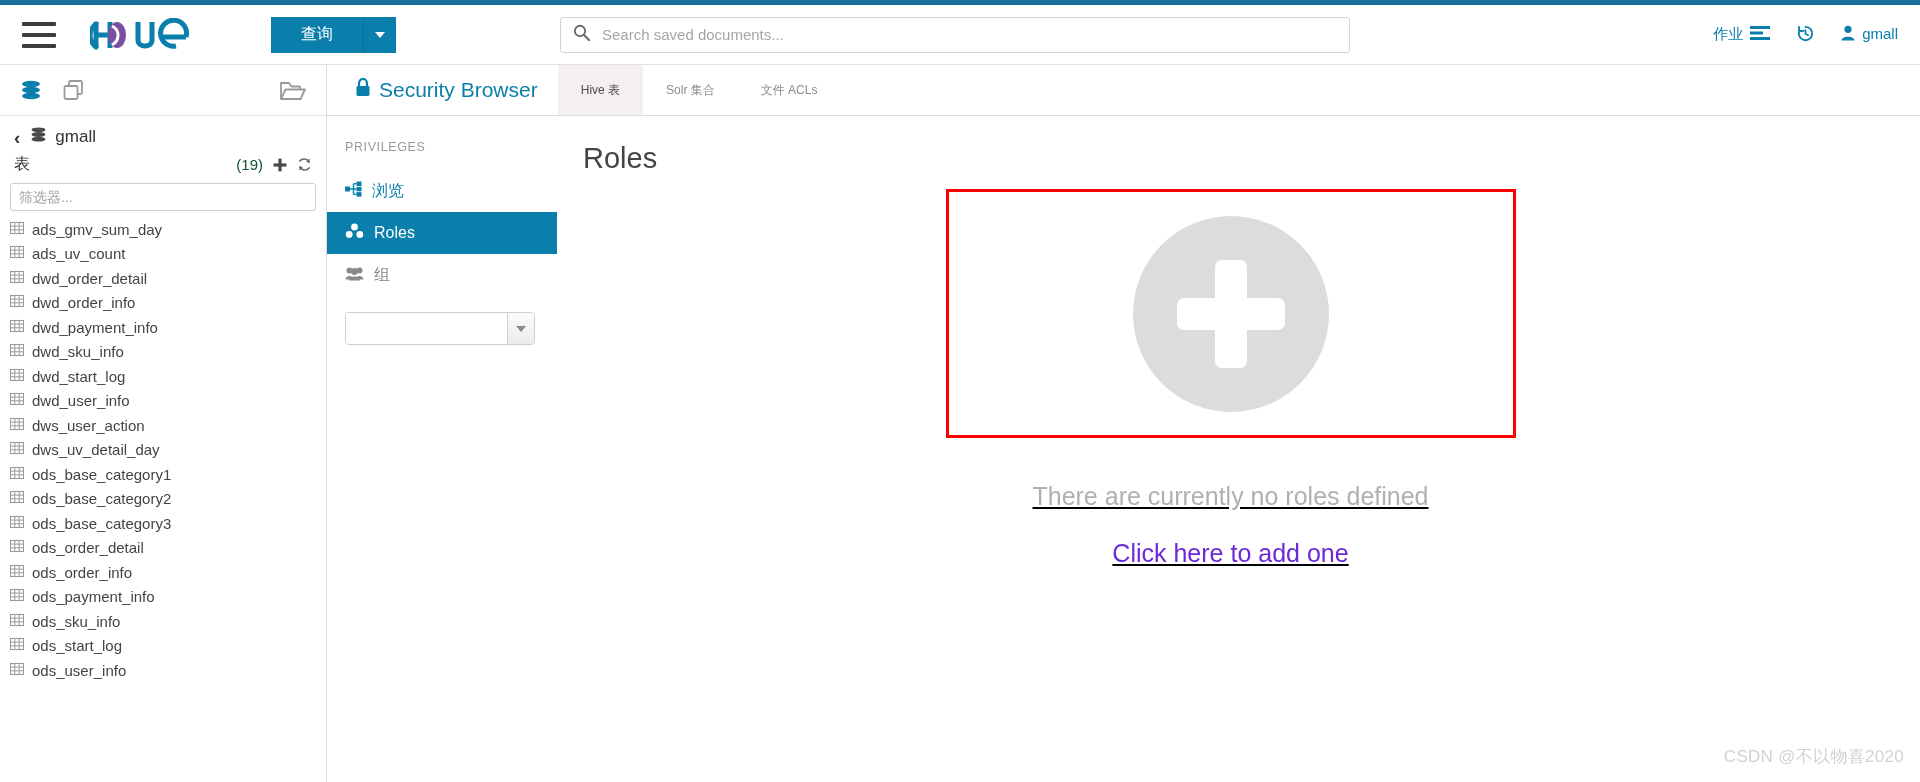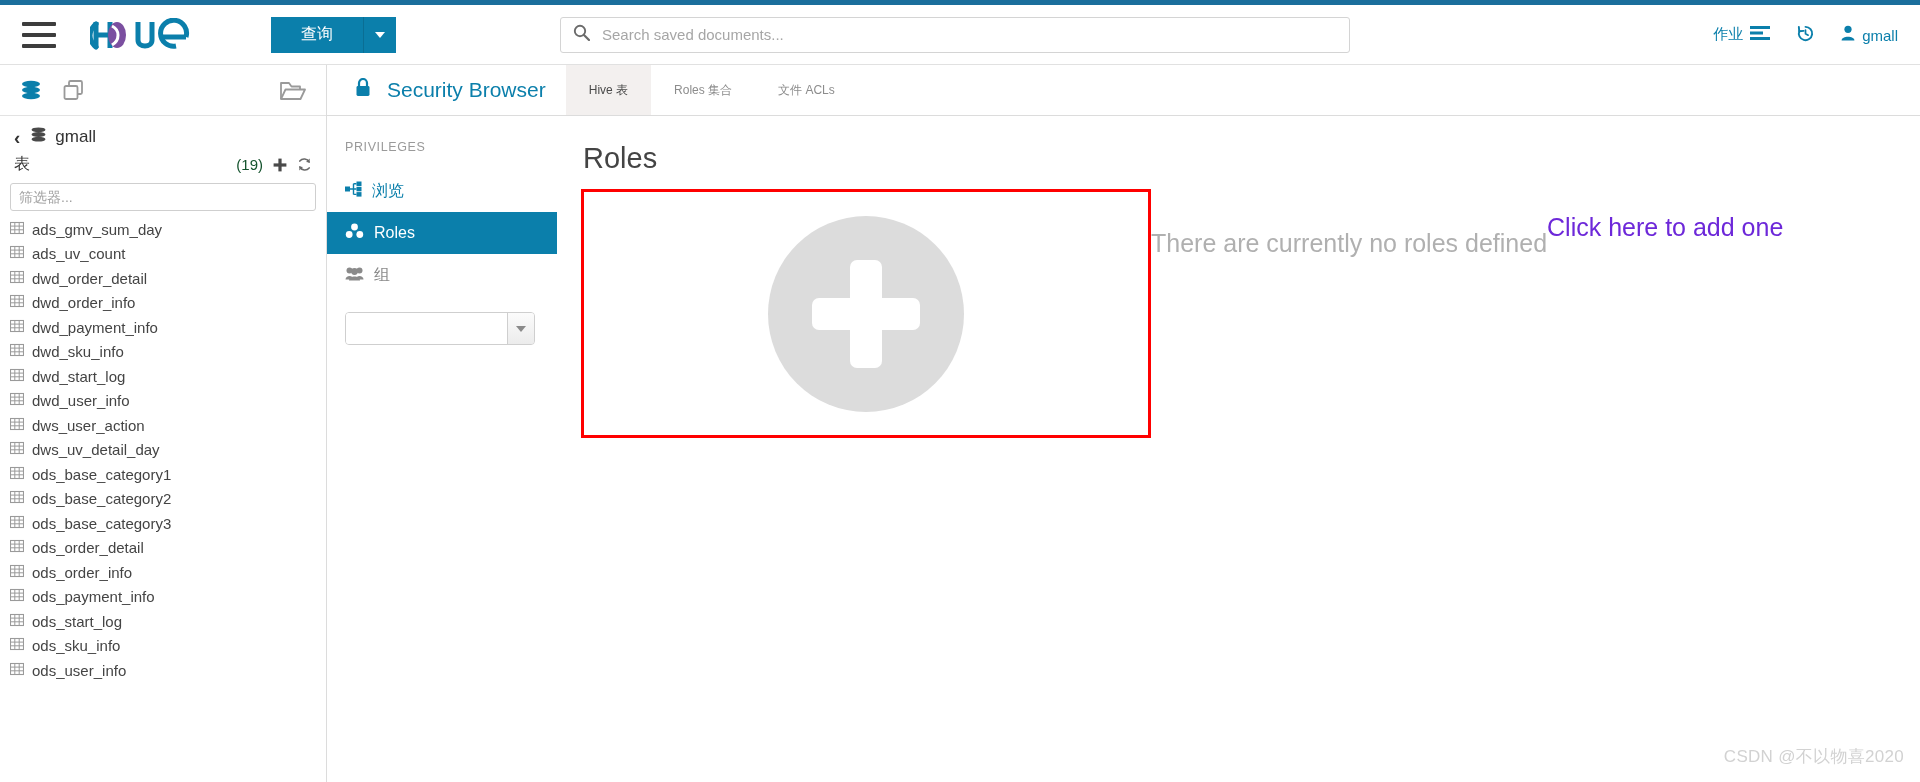--- a/index.html
+++ b/index.html
@@ -102,21 +102,21 @@
 
   .header-right {
     margin-left: auto;
     display: flex;
     align-items: center;
     gap: 26px;
     color: #0b7fab;
     font-size: 15px;
   }
   .hr-item {
-    display: flex; align-items: flex-end; gap: 7px;
+    display: flex; align-items: flex-start; gap: 7px;
     cursor: pointer; color: #0b7fab;
   }
 
   
   .body-row {
     display: flex;
     height: 717px;
   }
 
   
@@ -191,21 +191,21 @@
     display: flex; flex-direction: column;
   }
   .sec-tabs {
     height: 51px;
     border-bottom: 1px solid #dcdcdc;
     display: flex; align-items: stretch;
     background: #fff;
   }
   .sec-title {
     display: flex; align-items: center;
-    gap: 16px;
+    gap: 8px;
     padding: 0 20px 0 28px;
     font-size: 21px;
     color: #0b7fab;
     cursor: pointer;
   }
   .sec-tab {
     display: flex; align-items: center;
     padding: 0 23px;
     font-size: 12px;
     color: #8c8c8c;
@@ -283,22 +283,23 @@
     padding: 26px 40px 0 24px;
     position: relative;
   }
   .content-title {
     font-size: 29px;
     color: #444;
     font-weight: normal;
     margin: 0 0 0 2px;
   }
   .empty-wrap {
-    display: flex; flex-direction: row; 
+    display: flex; flex-direction: column; align-items: center;
     margin-top: 10px;
+    text-decoration: underline;
   }
   .redbox {
     border: 3px solid #ff0000;
     width: 570px;
     height: 249px;
     display: flex; align-items: center; justify-content: center;
     margin-top: 4px;
   }
   .plus-circle {
     width: 196px; height: 196px;
@@ -676,33 +677,33 @@
       <div class="table-item">
         <span class="grid-icon">
           <svg width="14" height="14" viewBox="0 0 14 14">
               <rect x="0.5" y="1.5" width="13" height="11" stroke="#9a9a9a" stroke-width="1.1" fill="none"></rect>
               <line x1="0.5" y1="5.1" x2="13.5" y2="5.1" stroke="#9a9a9a" stroke-width="1"></line>
               <line x1="0.5" y1="8.8" x2="13.5" y2="8.8" stroke="#9a9a9a" stroke-width="1"></line>
               <line x1="4.8" y1="1.5" x2="4.8" y2="12.5" stroke="#9a9a9a" stroke-width="1"></line>
               <line x1="9.2" y1="1.5" x2="9.2" y2="12.5" stroke="#9a9a9a" stroke-width="1"></line>
             </svg>
         </span>
+        <span>ods_sku_info</span>
+      </div>
+      <div class="table-item">
+        <span class="grid-icon">
+          <svg width="14" height="14" viewBox="0 0 14 14">
+              <rect x="0.5" y="1.5" width="13" height="11" stroke="#9a9a9a" stroke-width="1.1" fill="none"></rect>
+              <line x1="0.5" y1="5.1" x2="13.5" y2="5.1" stroke="#9a9a9a" stroke-width="1"></line>
+              <line x1="0.5" y1="8.8" x2="13.5" y2="8.8" stroke="#9a9a9a" stroke-width="1"></line>
+              <line x1="4.8" y1="1.5" x2="4.8" y2="12.5" stroke="#9a9a9a" stroke-width="1"></line>
+              <line x1="9.2" y1="1.5" x2="9.2" y2="12.5" stroke="#9a9a9a" stroke-width="1"></line>
+            </svg>
+        </span>
         <span>ods_start_log</span>
-      </div>
-      <div class="table-item">
-        <span class="grid-icon">
-          <svg width="14" height="14" viewBox="0 0 14 14">
-              <rect x="0.5" y="1.5" width="13" height="11" stroke="#9a9a9a" stroke-width="1.1" fill="none"></rect>
-              <line x1="0.5" y1="5.1" x2="13.5" y2="5.1" stroke="#9a9a9a" stroke-width="1"></line>
-              <line x1="0.5" y1="8.8" x2="13.5" y2="8.8" stroke="#9a9a9a" stroke-width="1"></line>
-              <line x1="4.8" y1="1.5" x2="4.8" y2="12.5" stroke="#9a9a9a" stroke-width="1"></line>
-              <line x1="9.2" y1="1.5" x2="9.2" y2="12.5" stroke="#9a9a9a" stroke-width="1"></line>
-            </svg>
-        </span>
-        <span>ods_sku_info</span>
       </div>
       <div class="table-item">
         <span class="grid-icon">
           <svg width="14" height="14" viewBox="0 0 14 14">
               <rect x="0.5" y="1.5" width="13" height="11" stroke="#9a9a9a" stroke-width="1.1" fill="none"></rect>
               <line x1="0.5" y1="5.1" x2="13.5" y2="5.1" stroke="#9a9a9a" stroke-width="1"></line>
               <line x1="0.5" y1="8.8" x2="13.5" y2="8.8" stroke="#9a9a9a" stroke-width="1"></line>
               <line x1="4.8" y1="1.5" x2="4.8" y2="12.5" stroke="#9a9a9a" stroke-width="1"></line>
               <line x1="9.2" y1="1.5" x2="9.2" y2="12.5" stroke="#9a9a9a" stroke-width="1"></line>
             </svg>
@@ -718,21 +719,21 @@
       <div class="sec-title">
         <span>
           <svg width="16" height="19" viewBox="0 0 16 19">
             <path d="M4 8 L4 5 A4 4 0 0 1 12 5 L12 8" stroke="#0b7fab" stroke-width="2.2" fill="none"></path>
             <rect x="1.5" y="8" width="13" height="10" rx="1.4" fill="#0b7fab"></rect>
           </svg>
         </span>
         <span>Security Browser</span>
       </div>
       <div class="sec-tab active">Hive 表</div>
-      <div class="sec-tab">Roles 集合</div>
+      <div class="sec-tab">Solr 集合</div>
       <div class="sec-tab">文件 ACLs</div>
     </div>
 
     <div class="sec-main">
 
       <div class="priv-nav">
         <div class="priv-head">PRIVILEGES</div>
 
         <div class="priv-item">
           <span>

